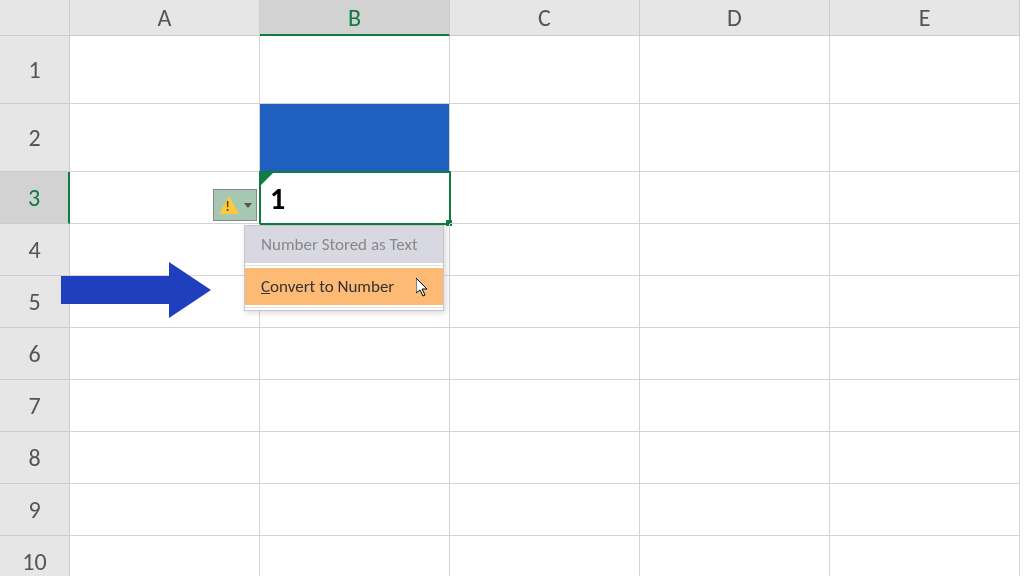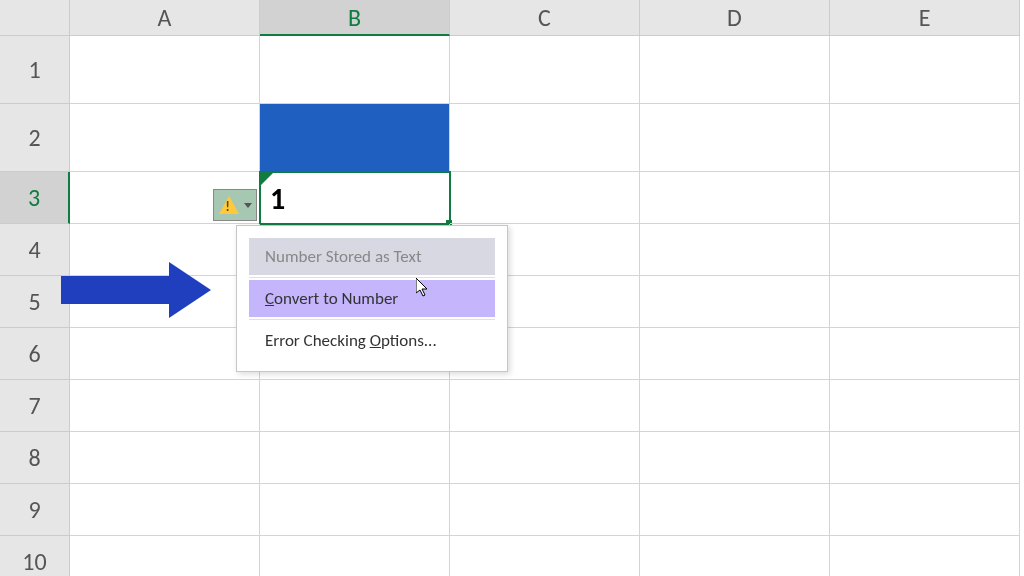--- a/index.html
+++ b/index.html
@@ -135,39 +135,39 @@
     .err-indicator .dd {
       margin-left: 5px;
       width: 0; height: 0;
       border-left: 4px solid transparent;
       border-right: 4px solid transparent;
       border-top: 5px solid #555;
     }
     .ctx-menu {
       position: absolute;
       top: 225px;
-      left: 236px;
-      width: 272px;
+      left: 244px;
+      width: 200px;
       background: #fff;
       border: 1px solid #c6c6c6;
       box-shadow: 2px 2px 6px rgba(0,0,0,0.15);
-      padding: 12px;
+      padding: 0;
     }
     .ctx-item {
       padding: 8px 16px;
       font-size: 17px;
       color: #333;
       cursor: default;
     }
     .ctx-item.disabled {
       color: #888;
       background: #d8d8e2;
     }
     .ctx-item.hovered {
-      background: #c4b5fd;
+      background: #fdba74;
     }
     .ctx-sep {
       height: 1px;
       background: #e0e0e0;
       margin: 2px 0;
     }
     .big-arrow {
       position: absolute;
       top: 262px;
       left: 61px;
@@ -305,21 +305,20 @@
     <span class="excl">!</span>
   </div>
   <div class="dd"></div>
 </div>
 
 <div class="ctx-menu">
   <div class="ctx-item disabled">Number Stored as Text</div>
   <div class="ctx-sep"></div>
   <div class="ctx-item hovered"><span class="u">C</span>onvert to Number</div>
   <div class="ctx-sep"></div>
-  <div class="ctx-item">Error Checking <span class="u">O</span>ptions...</div>
 </div>
 
 <div class="big-arrow">
   <div class="arrow-tail"></div>
   <div class="arrow-head"></div>
 </div>
 
 <div class="cursor">
   <svg width="14" height="20" viewBox="0 0 14 20">
     <path d="M0 0 L0 15 L4 12 L7 18 L9 17 L6 11 L11 11 Z" fill="#fff" stroke="#000" stroke-width="1"></path>

